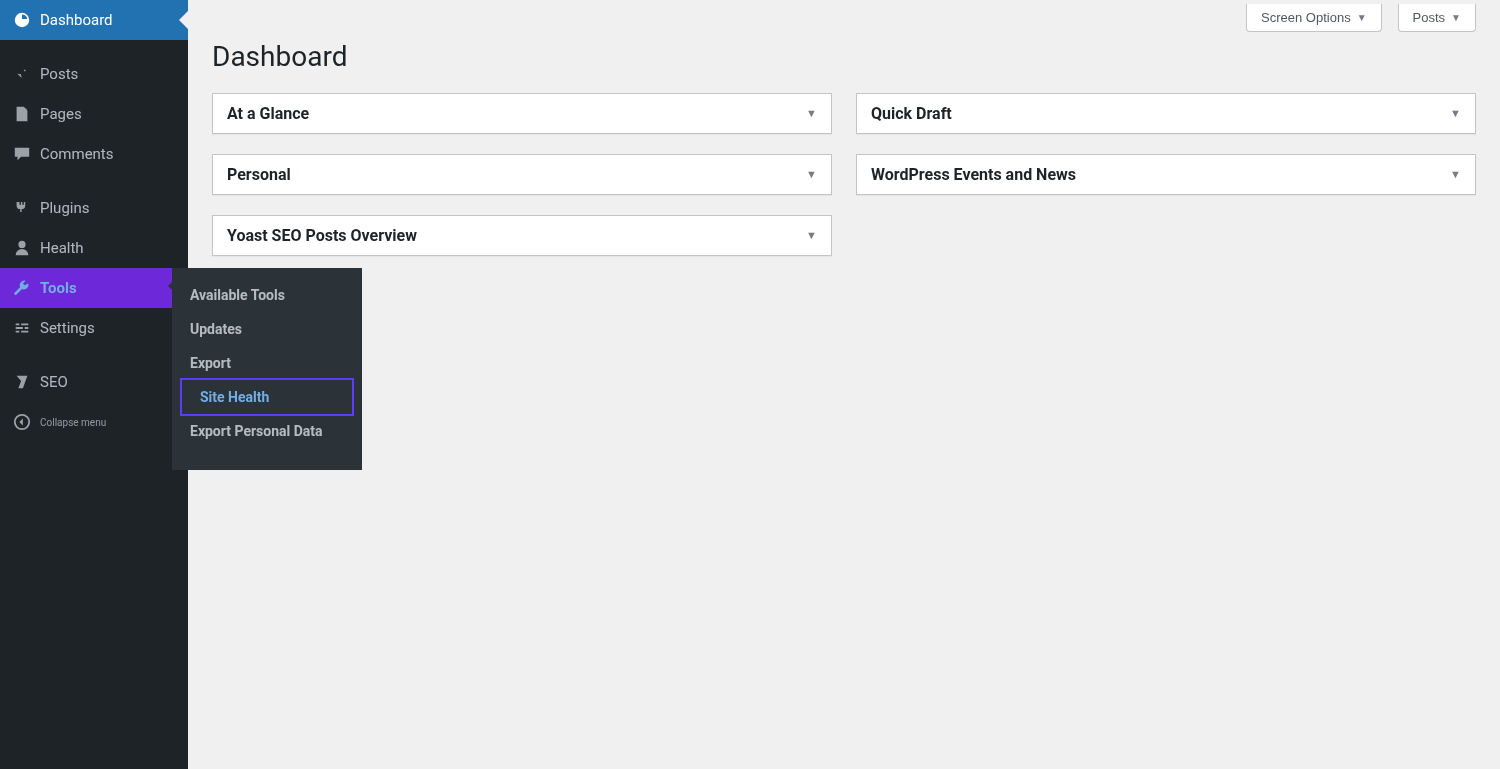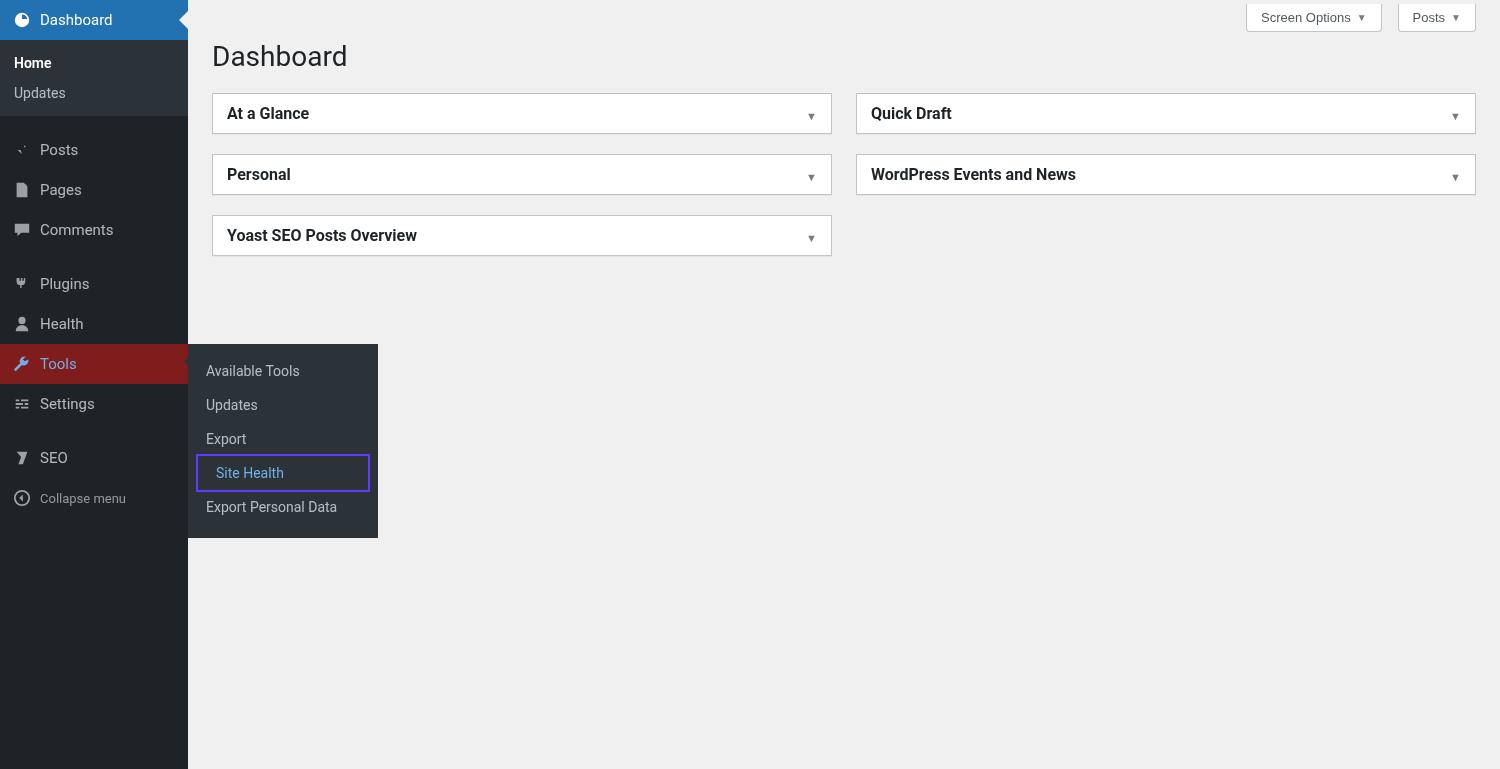--- a/index.html
+++ b/index.html
@@ -46,44 +46,44 @@
     pointer-events:none;
   }
   .menu-item .icon {
     width: 20px; height: 20px;
     margin-right: 8px;
     display:flex; align-items:center; justify-content:center;
     color: rgba(240,246,252,.6);
   }
   .menu-item.current .icon { color:#fff; }
   .menu-item.open .icon { color:#72aee6; }
-  .menu-item.open { color:#72aee6; background:#7f1d1d;}
+  .menu-item.open { color:#72aee6; background:#6d28d9;font-weight:bold;}
   .submenu {
     list-style: none;
     background: #2c3338;
     padding: 8px 0;
   }
   .submenu li {
     padding: 7px 12px 7px 14px;
     color: rgba(240,246,252,.7);
     font-size: 14px;
     cursor: pointer;
   }
   .submenu li.active { color:#fff; font-weight:600;}
   .separator { height: 14px; }
 
   
   .flyout {
     position: absolute;
-    left: 188px;
+    left: 172px;
     top: 0;
     background: #2c3338;
     width: 190px;
     list-style:none;
-    padding: 10px 0 14px;
+    padding: 10px 0 22px;
     z-index: 10;
   }
   .flyout li {
     padding: 7px 18px;
     color: rgba(240,246,252,.7);
     font-size:14px;
     line-height:20px;
     cursor:pointer;
   }
   .flyout li.highlight {
@@ -139,21 +139,21 @@
     gap: 20px 24px;
     align-items: start;
   }
   .panel {
     background:#fff;
     border:1px solid #c3c4c7;
     box-shadow: 0 1px 1px rgba(0,0,0,.04);
   }
   .panel-head {
     display:flex;
-    align-items:flex-end;
+    align-items:center;
     padding:10px 14px;
     font-size:16px;
     font-weight:700;
     color:#1d2327;
   }
   .panel-head .spacer { flex:1; }
   .toggle-tri { color:#787c82; font-size:11px; cursor:pointer; }
   .col-left, .col-right { display:flex; flex-direction:column; gap:20px; }
 
   
@@ -165,24 +165,20 @@
 <nav class="sidebar">
   <ul class="menu" id="menu">
       <li class="menu-item current">
         <span class="icon">
           <svg viewBox="0 0 20 20">
             <use href="#dashboard-icon"></use>
           </svg>
         </span>
         <span>Dashboard</span>
       </li>
-      <ul class="submenu">
-        <li class="active">Home</li>
-        <li>Updates</li>
-      </ul>
       <li class="separator"></li>
       <li class="menu-item">
         <span class="icon">
           <svg viewBox="0 0 20 20">
             <use href="#pin-icon"></use>
           </svg>
         </span>
         <span>Posts</span>
       </li>
       <li class="menu-item">
@@ -243,21 +239,21 @@
       </li>
       <li class="separator"></li>
       <li class="menu-item">
         <span class="icon">
           <svg viewBox="0 0 20 20">
             <use href="#yoast-icon"></use>
           </svg>
         </span>
         <span>SEO</span>
       </li>
-      <li class="menu-item" style="color: rgba(240, 246, 252, 0.55); font-size: 13px;">
+      <li class="menu-item" style="color: rgba(240, 246, 252, 0.55); font-size: 10px;">
         <span class="icon">
           <svg viewBox="0 0 20 20">
             <use href="#collapse-icon"></use>
           </svg>
         </span>
         <span>Collapse menu</span>
       </li>
     </ul>
 </nav>
 

